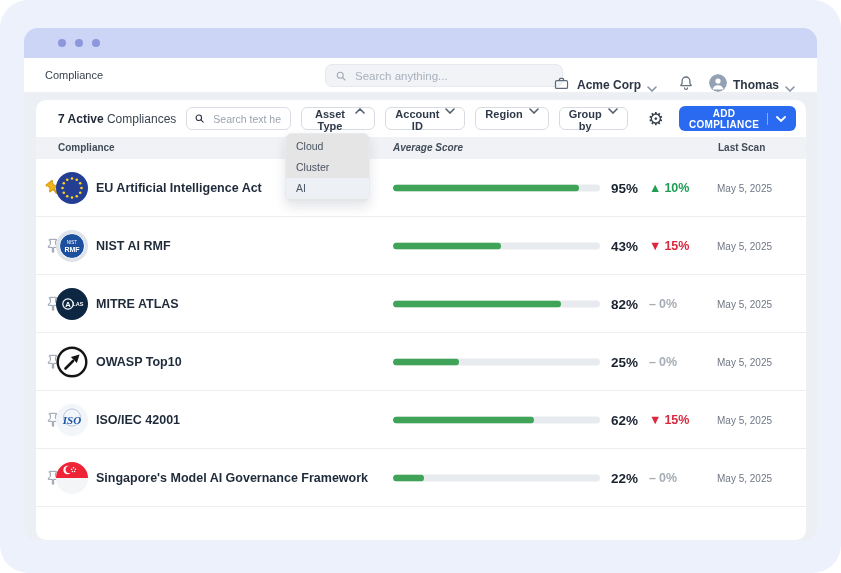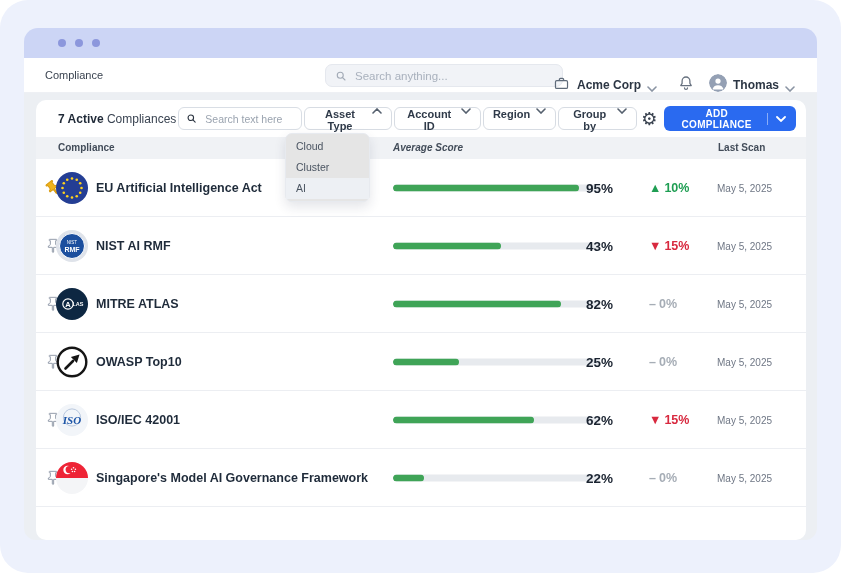--- a/index.html
+++ b/index.html
@@ -19,21 +19,21 @@
   .tb-right .lbl{font-size:12px;font-weight:600;color:#2c3644;}
   .chev{width:10px;height:6px;color:#8a94a3;}
   .chev svg{display:block;width:10px;height:6px;}
   .chev.up svg{transform:rotate(180deg);}
   .avatar{width:18px;height:18px;border-radius:50%;overflow:hidden;flex:none;}
   .avatar svg{display:block;width:18px;height:18px;}
   
   .main{position:absolute;left:24px;top:93px;width:793px;height:447px;background:#eceff3;border-radius:0 0 12px 12px;}
   .card{position:absolute;left:12px;top:7px;width:770px;height:440px;background:#fff;border-radius:10px;}
   
-  .filter-row{display:flex;align-items:center;height:37px;padding:0 10px 0 22px;gap:2px;}
+  .filter-row{display:flex;align-items:center;height:37px;padding:0 10px 0 22px;gap:10px;}
   .count{font-size:12px;color:#3a4452;white-space:nowrap;}
   .count b{color:#1f2937;font-weight:700;}
   .mini-search{width:135px;height:23px;border:1px solid #d9dee5;border-radius:6px;display:flex;align-items:center;gap:6px;padding:0 7px;box-sizing:border-box;color:#374151;}
   .mini-search svg{width:11px;height:11px;flex:none;}
   .mini-search input{border:0;outline:none;background:transparent;width:100%;font-family:"Liberation Sans",sans-serif;font-size:10.5px;color:#4b5563;}
   .mini-search input::placeholder{color:#9aa3af;}
   .filter-btn{height:23px;border:1px solid #d7dce3;background:#fff;border-radius:6px;display:flex;gap:6px;padding:0 9px;font-size:11px;font-weight:600;color:#2f3a49;cursor:pointer;font-family:"Liberation Sans",sans-serif;}
   .filter-btn .chev{color:#55606e;}
   .spacer{flex:1;}
   .gear{font-size:18px;color:#39424f;line-height:1;margin-right:5px;cursor:pointer;}
@@ -51,21 +51,21 @@
   .row{position:relative;height:57px;border-bottom:1px solid #eceef2;cursor:pointer;}
   .row > span{position:absolute;top:50%;transform:translateY(-50%);}
   .pin{left:9px;width:16px;height:16px;}
   .pin svg{display:block;width:16px;height:16px;fill:none;stroke:#949dab;stroke-width:1.5;stroke-linejoin:round;}
   .pin.pinned svg{fill:#f0b41c;stroke:#d89a0e;transform:rotate(-38deg);}
   .logo{left:20px;width:32px;height:32px;}
   .logo svg{display:block;width:32px;height:32px;}
   .name{left:60px;font-size:12.5px;font-weight:700;color:#1f2b3a;white-space:nowrap;}
   .bar{left:357px;width:207px;height:7px;border-radius:4px;background:#e7eaee;overflow:hidden;}
   .bar-fill{display:block;height:100%;border-radius:4px;background:#3fa457;}
-  .score{left:550px;width:52px;font-size:13.5px;font-weight:700;color:#1a2330;}
+  .score{left:550px;width:52px;text-align:right;font-size:13.5px;font-weight:700;color:#1a2330;}
   .delta{left:613px;display:flex;align-items:center;gap:3px;font-size:12.5px;font-weight:700;}
   .delta.up{color:#1f9e53;} .delta.down{color:#d8293f;} .delta.flat{color:#a6adb6;}
   .date{left:681px;font-size:10px;color:#6f7785;white-space:nowrap;}
 </style>
 </head>
 <body>
 
 <div class="stage">
   <div class="frame"></div>
 

